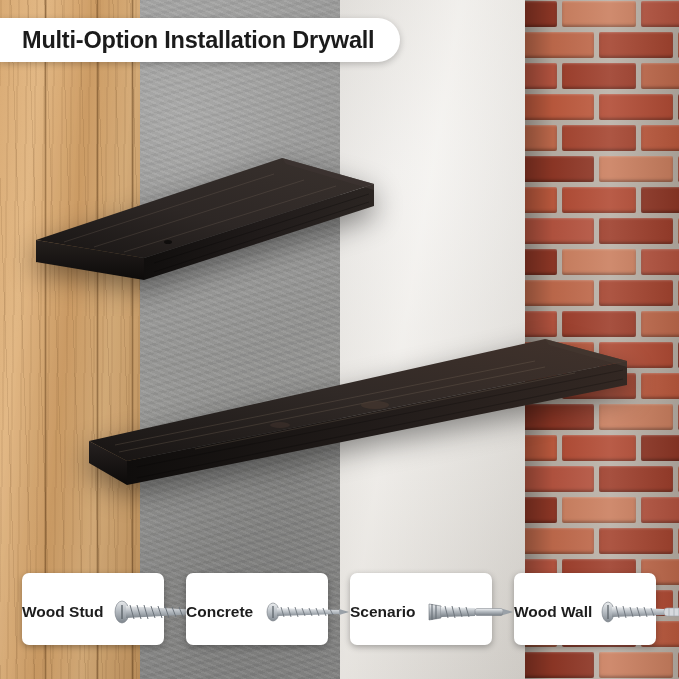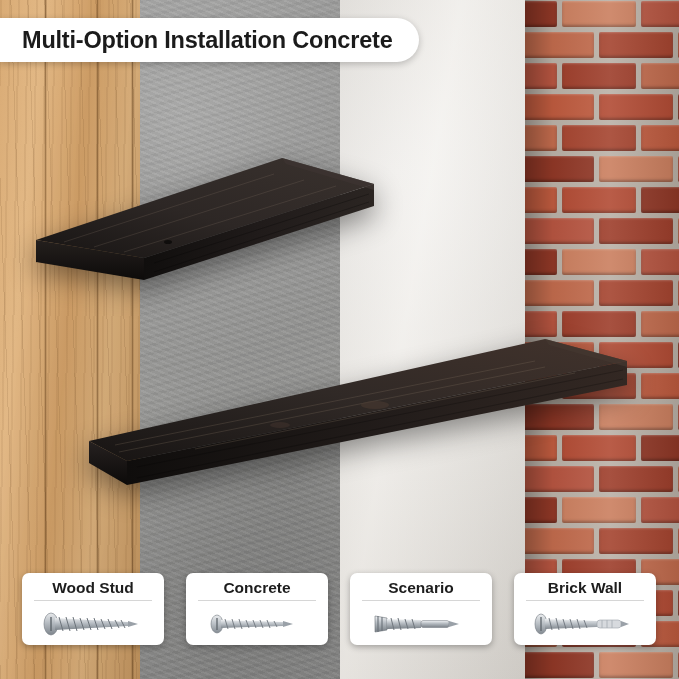--- a/index.html
+++ b/index.html
@@ -179,21 +179,20 @@
   }
   .card {
     position: absolute;
     top: 0;
     width: 142px;
     height: 72px;
     background: #ffffff;
     border-radius: 7px;
     box-shadow: 0 2px 6px rgba(0,0,0,0.30);
     display: flex;
-    flex-direction: column;
     align-items: center;
     justify-content: flex-start;
     padding-top: 6px;
     box-sizing: border-box;
   }
   .card-label {
     font-size: 15.5px;
     font-weight: bold;
     color: #1d1d1d;
     line-height: 1.1;
@@ -360,21 +359,21 @@
     <g opacity="0.22" stroke="#000" stroke-width="1.1">
       <line x1="62" y1="134" x2="548" y2="37"></line>
       <line x1="62" y1="145" x2="548" y2="46"></line>
     </g>
     <ellipse cx="300" cy="72" rx="14" ry="4" fill="#4a3a31" opacity="0.55"></ellipse>
     <ellipse cx="205" cy="92" rx="10" ry="3" fill="#4a3a31" opacity="0.40"></ellipse>
   </svg>
 
   <div class="title-accent"></div>
   <div class="title-banner">
-    <span class="title-text">Multi-Option Installation Concrete</span>
+    <span class="title-text">Multi-Option Installation Drywall</span>
   </div>
 
   <div class="cards">
 
     <div class="card" style="left:22px">
       <span class="card-label">Wood Stud</span>
       <div class="card-divider"></div>
       <div class="card-art">
         <svg width="120" height="30" viewBox="0 0 120 30">
           <defs>
@@ -458,21 +457,21 @@
               <path d="M44,10 L47,20"></path>
             <path d="M51,10 L54,20"></path>
           </g>
           <rect x="60" y="11.5" width="28" height="7" rx="2" fill="url(#mtl3)" stroke="#70777e" stroke-width="0.5"></rect>
           <path d="M88,12 L98,15 L88,18 Z" fill="#9aa1a8"></path>
         </svg>
       </div>
     </div>
 
     <div class="card" style="left:514px">
-      <span class="card-label">Brick Wall</span>
+      <span class="card-label">Wood Wall</span>
       <div class="card-divider"></div>
       <div class="card-art">
         <svg width="120" height="30" viewBox="0 0 120 30">
           <defs>
             <linearGradient id="mtl4" x1="0" y1="0" x2="0" y2="1">
               <stop offset="0" stop-color="#eceef0"></stop>
               <stop offset="0.5" stop-color="#b7bdc3"></stop>
               <stop offset="1" stop-color="#828990"></stop>
             </linearGradient>
           </defs>

